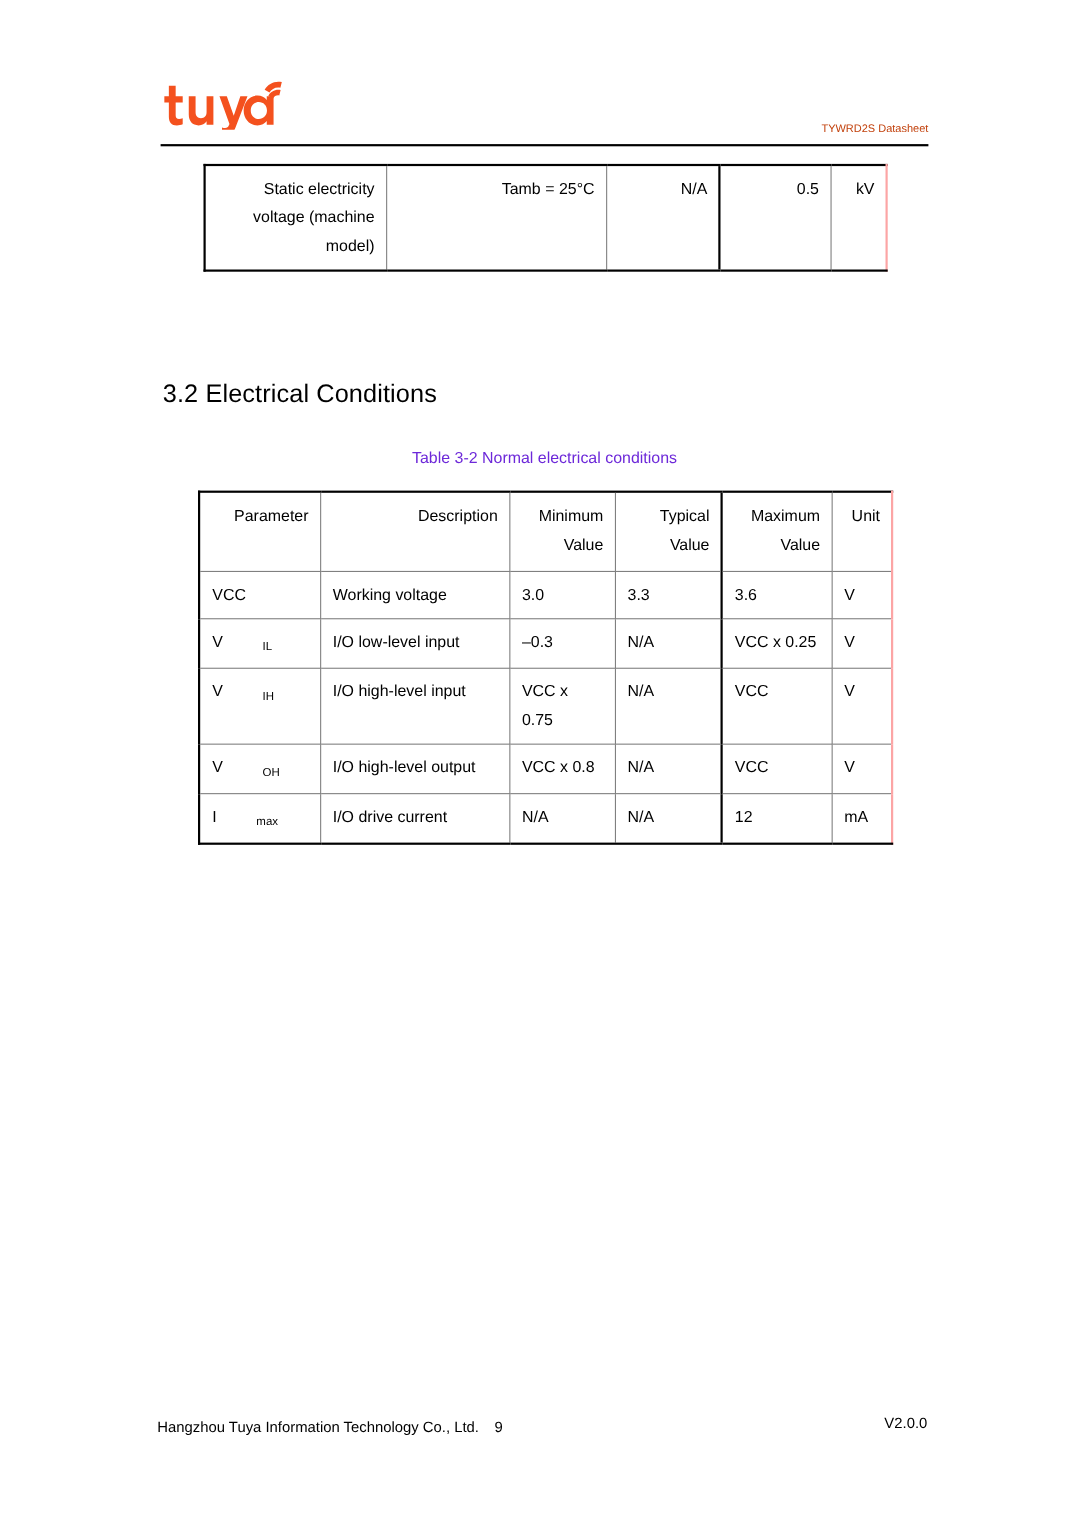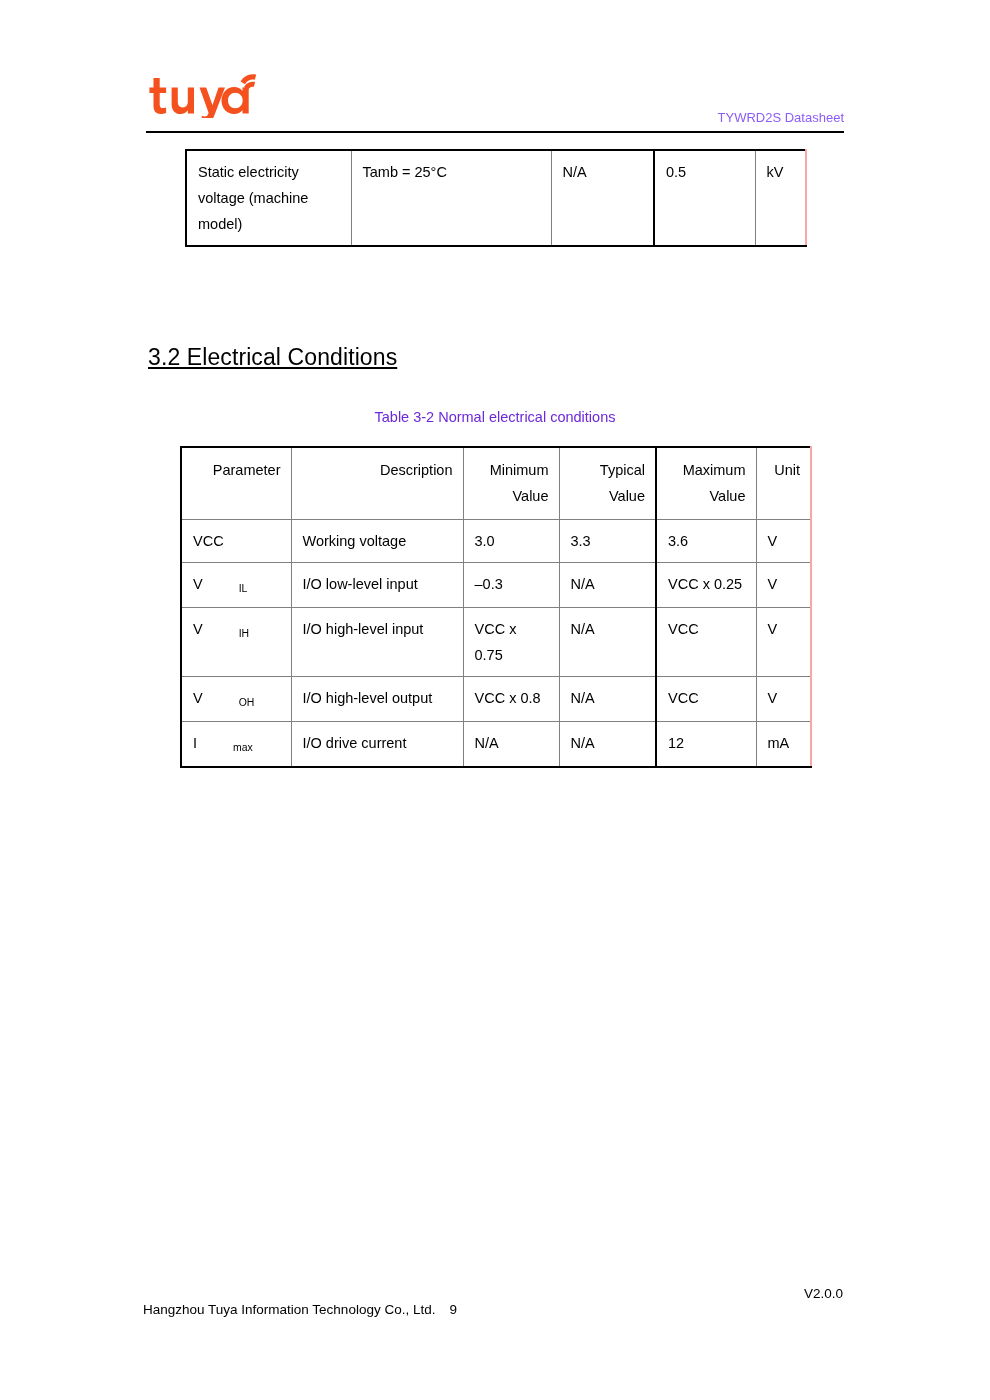--- a/index.html
+++ b/index.html
@@ -35,23 +35,23 @@
     top: 10px;
     width: 120px;
     height: 46px;
   }
   .logo svg { display: block; }
 
   .header-title {
     position: absolute;
     right: 0px;
     top: 48px;
-    font-size: 13px;
+    font-size: 10px;
     line-height: 16px;
-    color: #8b5cf6;
+    color: #c2410c;
     white-space: nowrap;
   }
   .header-rule {
     position: absolute;
     left: 146px;
     top: 131px;
     width: 698px;
     height: 2px;
     background: #000000;
   }
@@ -77,33 +77,32 @@
   table.doc-table .outer-left   { border-left: 2px solid #000; }
   table.doc-table .outer-right  { border-right: 2px solid #fca5a5; }
   table.doc-table .heavy-left   { border-left: 2px solid #000; }
 
   
   #table-esd {
     left: 185px;
     top: 149px;
     width: 620px;
   }
-  #table-esd td { height: 72px; }
+  #table-esd td { height: 72px; text-align: right; }
 
   
   .section-heading {
     position: absolute;
     left: 148px;
     top: 341px;
     font-size: 23px;
     line-height: 32px;
     letter-spacing: 0.1px;
     color: #000;
     white-space: nowrap;
-    text-decoration: underline;
   }
 
   
   .table-caption {
     position: absolute;
     left: 180px;
     top: 406px;
     width: 630px;
     text-align: center;
     font-size: 14.5px;
@@ -140,21 +139,21 @@
     top: 1284px;
     width: 700px;
     height: 20px;
     font-size: 13.5px;
     line-height: 20px;
     color: #000;
   }
   .footer-left {
     position: absolute;
     left: 0;
-    top: 16px;
+    top: 4px;
     white-space: nowrap;
   }
   .footer-page {
     display: inline-block;
     margin-left: 14px;
   }
   .footer-right {
     position: absolute;
     right: 0;
     top: 0;

